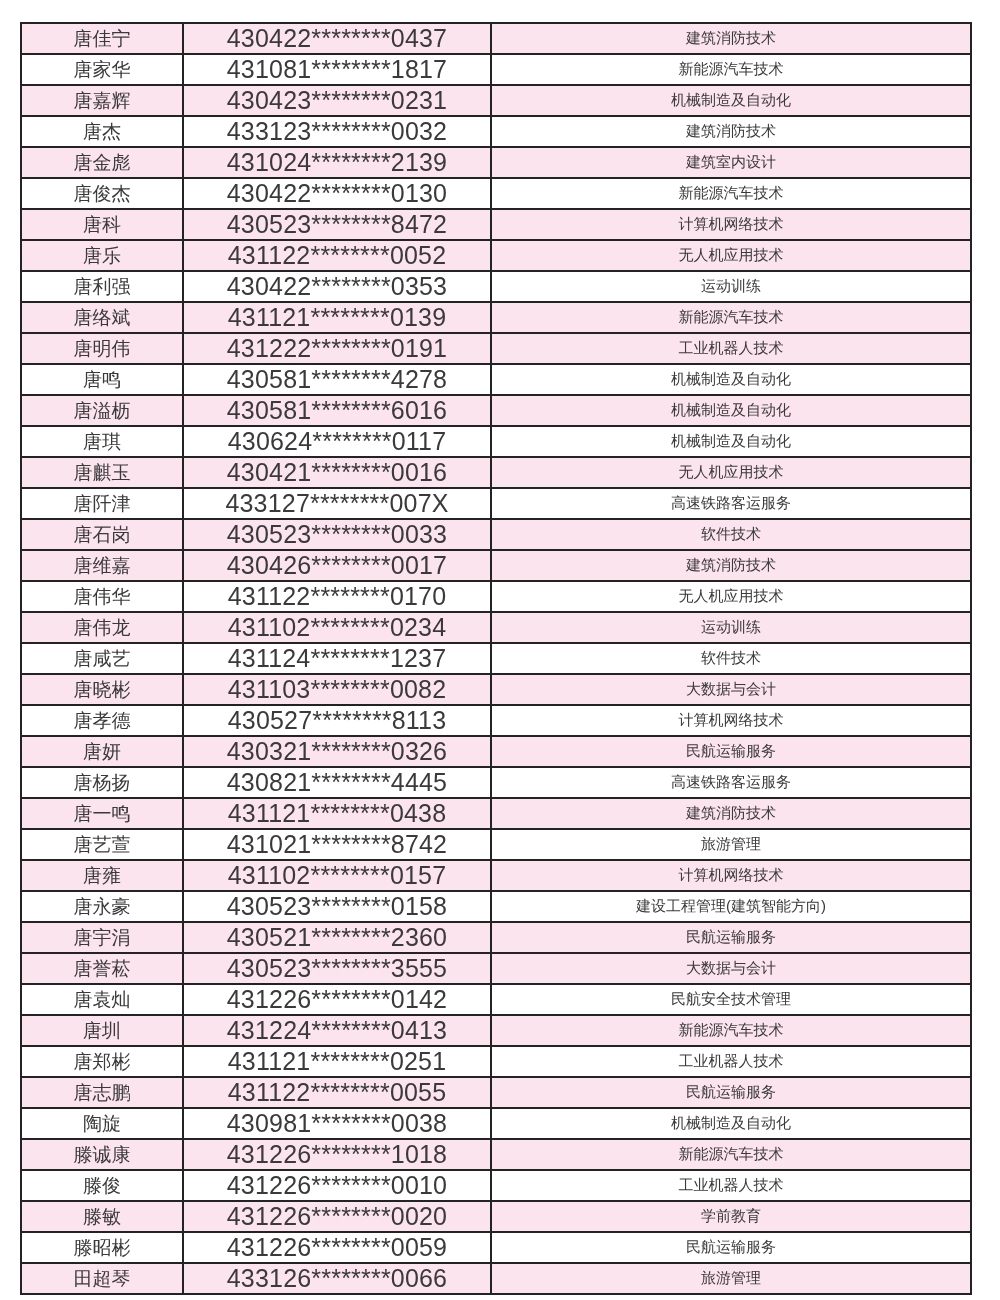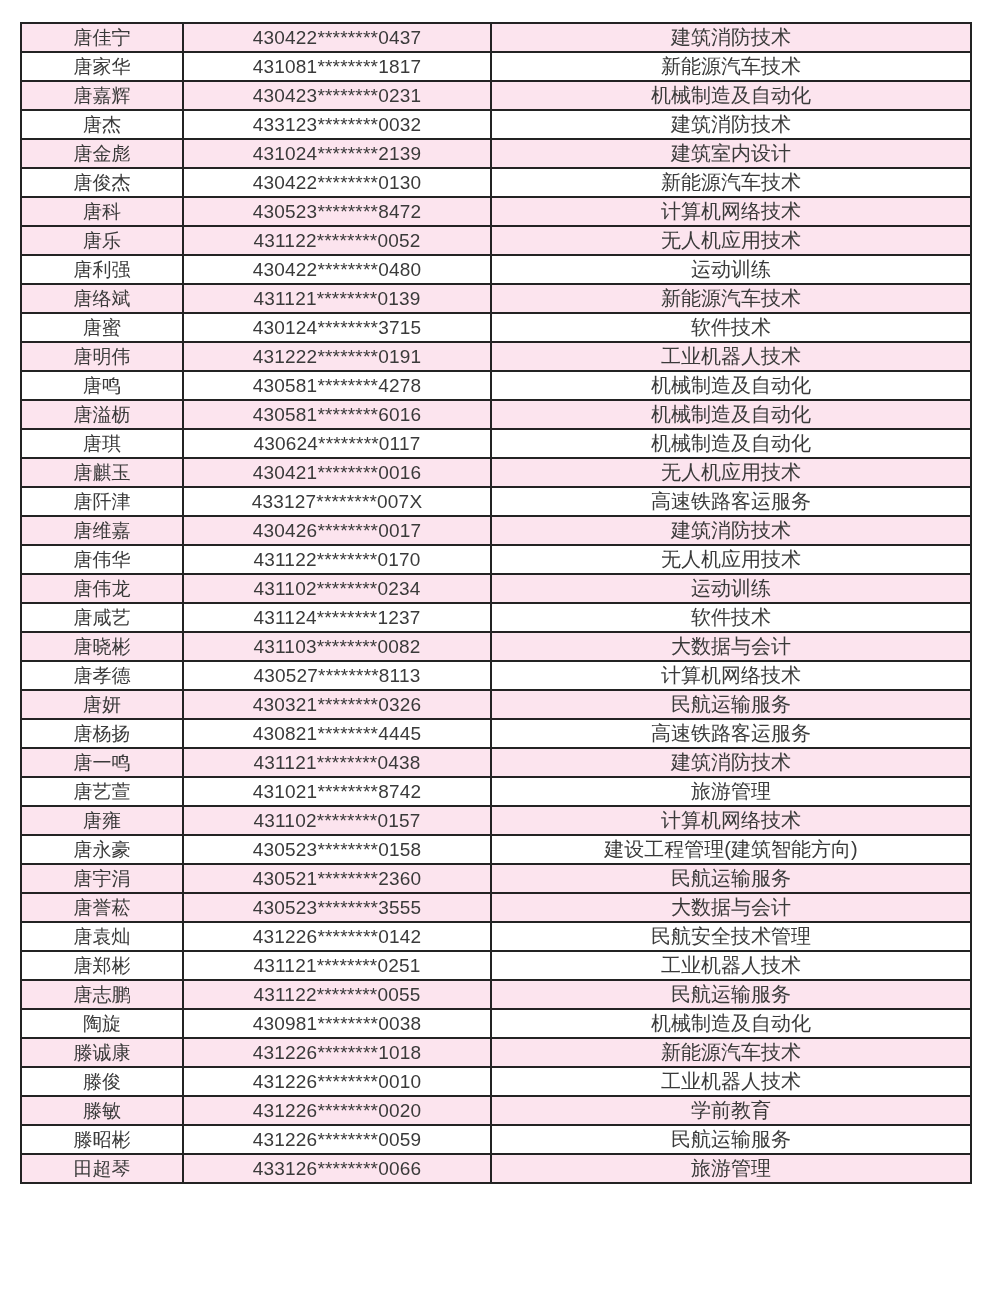--- a/index.html
+++ b/index.html
@@ -30,22 +30,22 @@
     overflow: hidden;
     white-space: nowrap;
     color: #3a3a3a;
   }
   table.roster tr {
     height: 15px;
   }
   tr.odd td  { background: var(--odd-color, #fce4ee); }
   tr.even td { background: var(--even-color, #ffffff); }
   td.name-cell  { font-size: 19px; }
-  td.id-cell    { font-size: 19px; letter-spacing: 0.2px; }
-  td.major-cell { font-size: 20px; }
+  td.id-cell    { font-size: 25px; letter-spacing: 0.2px; }
+  td.major-cell { font-size: 15px; }
 </style>
 </head>
 <body style="background: rgb(255, 255, 255);">
 
 <table class="roster">
   <colgroup>
     <col id="col-name" style="width: 162px;">
     <col id="col-id" style="width: 308px;">
     <col id="col-major" style="width: 480px;">
   </colgroup>
@@ -94,35 +94,30 @@
 
 
   <tr class="odd">
     <td class="name-cell">唐乐</td>
     <td class="id-cell">431122********0052</td>
     <td class="major-cell">无人机应用技术</td>
   </tr>
 
   <tr class="even">
     <td class="name-cell">唐利强</td>
-    <td class="id-cell">430422********0480</td>
+    <td class="id-cell">430422********0353</td>
     <td class="major-cell">运动训练</td>
   </tr>
 
   <tr class="odd">
     <td class="name-cell">唐络斌</td>
     <td class="id-cell">431121********0139</td>
     <td class="major-cell">新能源汽车技术</td>
   </tr>
 
-  <tr class="even">
-    <td class="name-cell">唐蜜</td>
-    <td class="id-cell">430124********3715</td>
-    <td class="major-cell">软件技术</td>
-  </tr>
 
   <tr class="odd">
     <td class="name-cell">唐明伟</td>
     <td class="id-cell">431222********0191</td>
     <td class="major-cell">工业机器人技术</td>
   </tr>
 
   <tr class="even">
     <td class="name-cell">唐鸣</td>
     <td class="id-cell">430581********4278</td>
@@ -146,20 +141,25 @@
     <td class="id-cell">430421********0016</td>
     <td class="major-cell">无人机应用技术</td>
   </tr>
 
   <tr class="even">
     <td class="name-cell">唐阡津</td>
     <td class="id-cell">433127********007X</td>
     <td class="major-cell">高速铁路客运服务</td>
   </tr>
 
+  <tr class="odd">
+    <td class="name-cell">唐石岗</td>
+    <td class="id-cell">430523********0033</td>
+    <td class="major-cell">软件技术</td>
+  </tr>
 
 
   <tr class="odd">
     <td class="name-cell">唐维嘉</td>
     <td class="id-cell">430426********0017</td>
     <td class="major-cell">建筑消防技术</td>
   </tr>
 
   <tr class="even">
     <td class="name-cell">唐伟华</td>
@@ -239,20 +239,25 @@
     <td class="id-cell">430523********3555</td>
     <td class="major-cell">大数据与会计</td>
   </tr>
 
   <tr class="even">
     <td class="name-cell">唐袁灿</td>
     <td class="id-cell">431226********0142</td>
     <td class="major-cell">民航安全技术管理</td>
   </tr>
 
+  <tr class="odd">
+    <td class="name-cell">唐圳</td>
+    <td class="id-cell">431224********0413</td>
+    <td class="major-cell">新能源汽车技术</td>
+  </tr>
 
   <tr class="even">
     <td class="name-cell">唐郑彬</td>
     <td class="id-cell">431121********0251</td>
     <td class="major-cell">工业机器人技术</td>
   </tr>
 
   <tr class="odd">
     <td class="name-cell">唐志鹏</td>
     <td class="id-cell">431122********0055</td>

